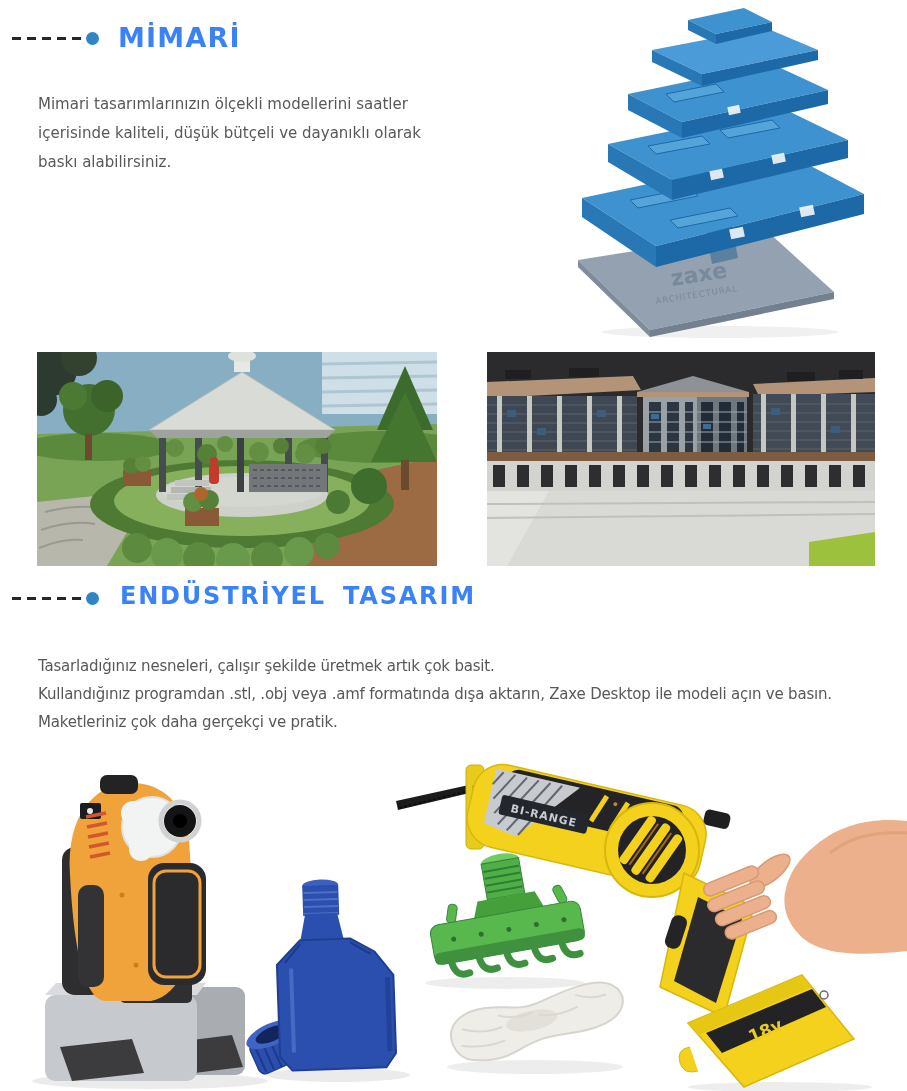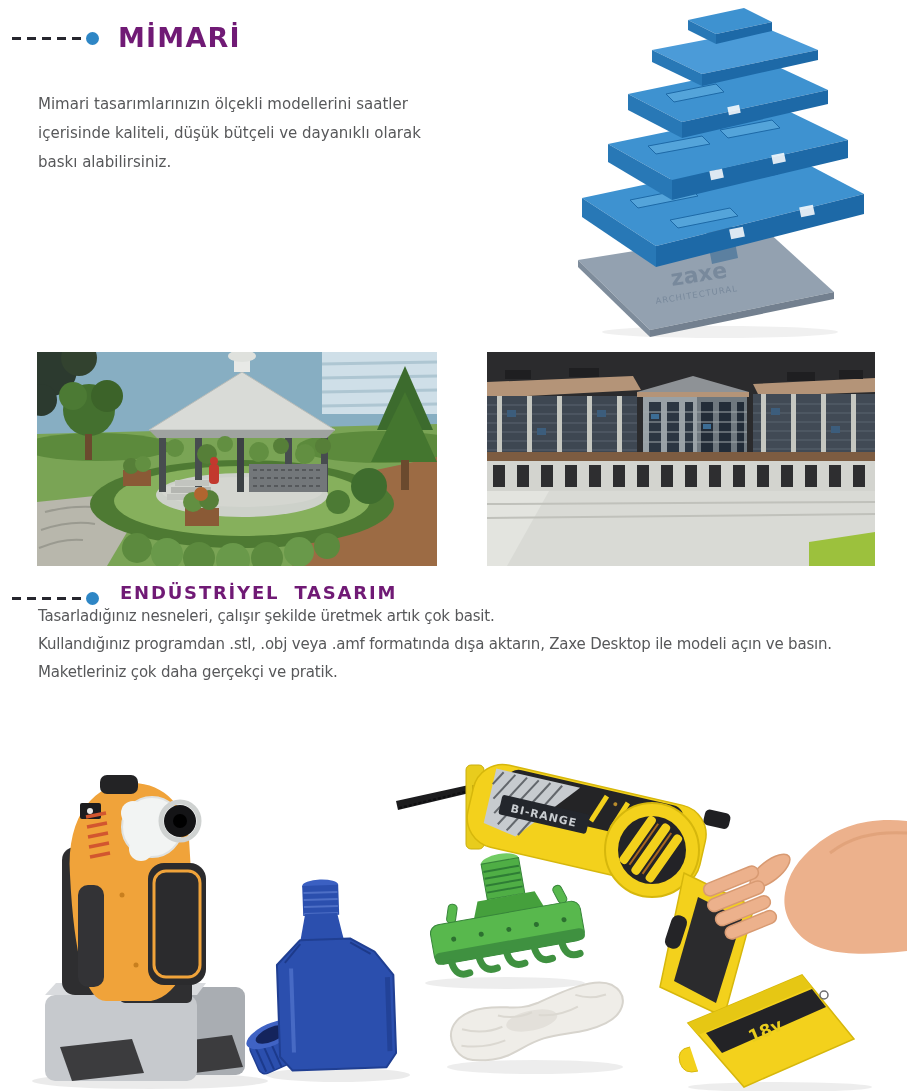--- a/index.html
+++ b/index.html
@@ -1,23 +1,23 @@
 <!DOCTYPE html>
 <html><head>
 <meta charset="utf-8">
 <style>
   html,body{margin:0;padding:0;background:#ffffff;}
   #page{position:relative;width:907px;height:1091px;background:#ffffff;overflow:hidden;
         font-family:"DejaVu Sans","Liberation Sans",sans-serif;}
   .abs{position:absolute;}
   .dashes{height:3px;background:repeating-linear-gradient(90deg,#26262e 0 9px,transparent 9px 15px);}
   .bullet{width:13px;height:13px;border-radius:50%;background:#2e86c5;}
-  .sec-title{color:#701a75;font-weight:bold;white-space:nowrap;}
+  .sec-title{color:#3b82f6;font-weight:bold;white-space:nowrap;}
   .title-1{font-size:27px;letter-spacing:1.2px;}
-  .title-2{font-size:18px;letter-spacing:1.8px;word-spacing:7px;}
+  .title-2{font-size:24px;letter-spacing:1.8px;word-spacing:7px;}
   .para{color:#57585a;}
   .para .line{white-space:nowrap;}
   .p-arch{font-size:15px;line-height:29px;}
   .p-ind{font-size:15px;line-height:28px;letter-spacing:-0.2px;}
   svg{display:block;}
   svg text{font-family:"DejaVu Sans","Liberation Sans",sans-serif;}
 </style>
 </head>
 <body>
 
@@ -279,21 +279,21 @@
     </g>
     <polygon points="322,190 388,180 388,214 322,214" fill="#9cc13d"></polygon>
   </svg>
 
   <div class="abs" style="left:0;top:583px;width:600px;height:34px;">
     <div class="dashes abs" style="left:12px;top:14px;width:70px;"></div>
     <div class="bullet abs" style="left:86px;top:9px;"></div>
     <div class="sec-title title-2 abs" style="left:120px;top:-1px;">ENDÜSTRİYEL TASARIM</div>
   </div>
 
-  <div class="para p-ind abs" style="left:38px;top:602px;">
+  <div class="para p-ind abs" style="left:38px;top:652px;">
     <div class="line">Tasarladığınız nesneleri, çalışır şekilde üretmek artık çok basit.</div>
     <div class="line">Kullandığınız programdan .stl, .obj veya .amf formatında dışa aktarın, Zaxe Desktop ile modeli açın ve basın.</div>
     <div class="line">Maketleriniz çok daha gerçekçi ve pratik.</div>
   </div>
 
   <svg class="abs" style="left:0;top:755px;" width="907" height="336" viewBox="0 0 907 336">
 
     <g>
       <ellipse cx="150" cy="326" rx="118" ry="8" fill="#000000" opacity="0.08"></ellipse>
       <rect x="150" y="232" width="95" height="88" rx="9" fill="#a9adb2"></rect>

